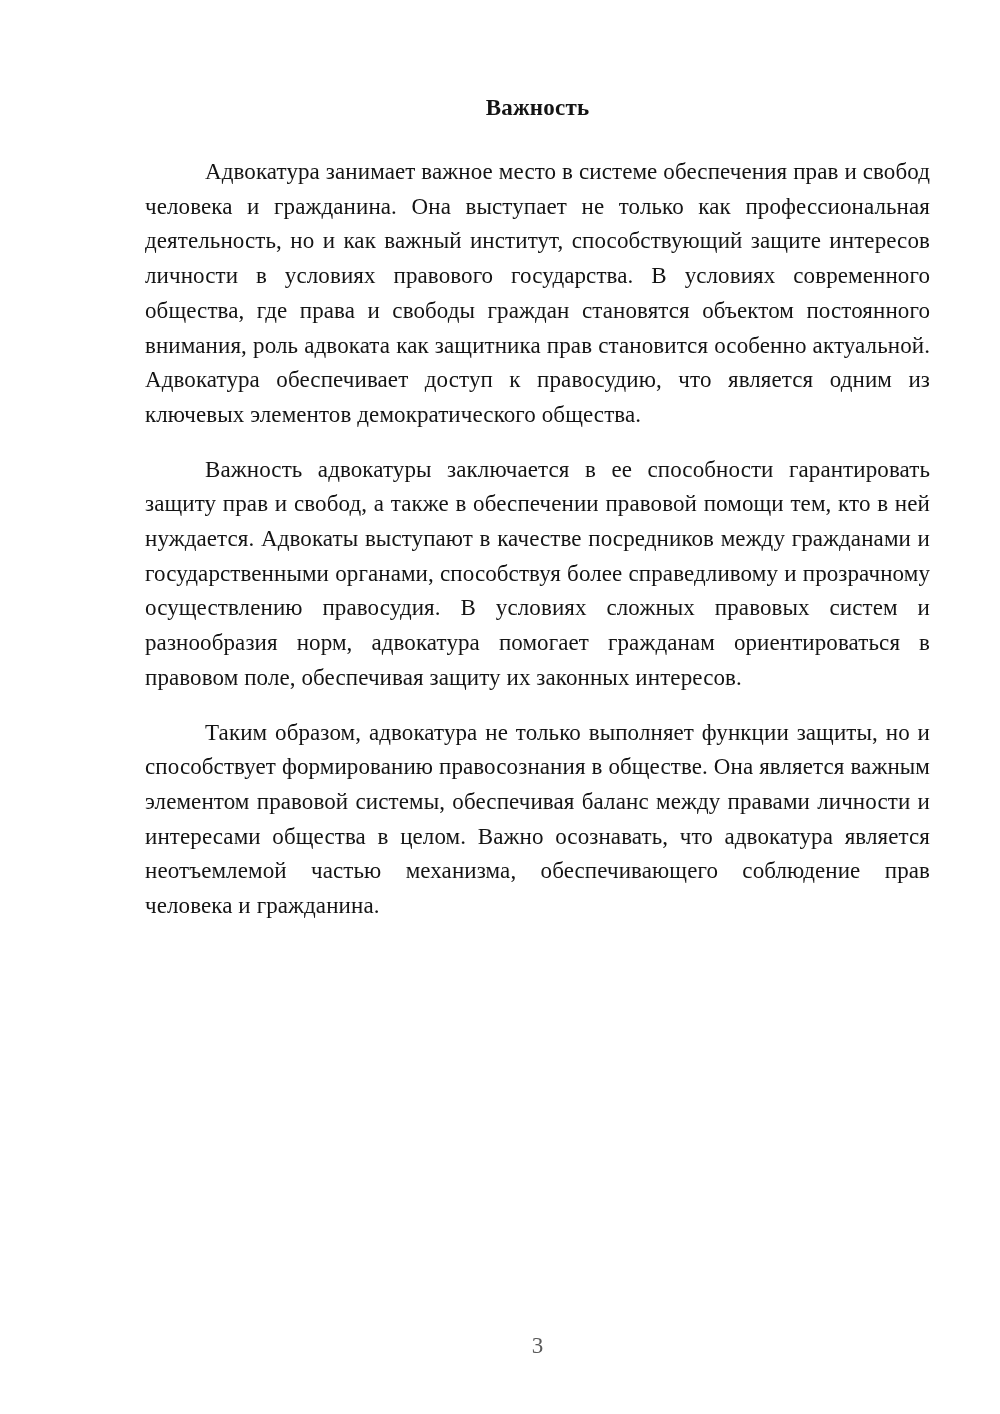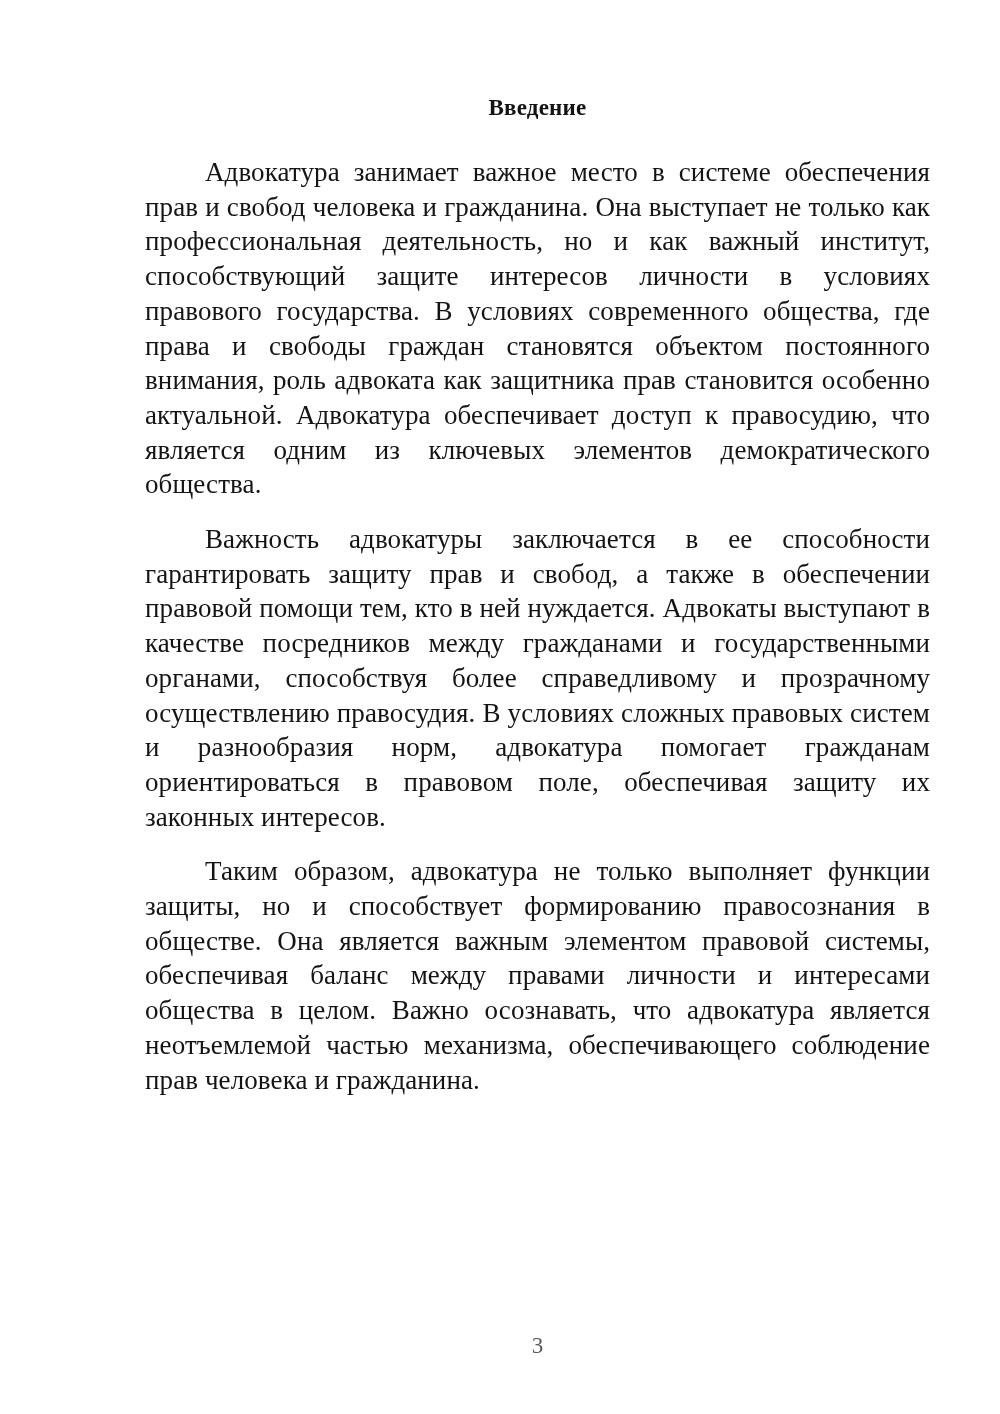--- a/index.html
+++ b/index.html
@@ -24,21 +24,21 @@
   }
   .doc-title {
     font-size: 23px;
     line-height: 35px;
     font-weight: bold;
     text-align: center;
     margin: 0 0 30px 0;
     letter-spacing: 0.2px;
   }
   .body-par {
-    font-size: 27px;
+    font-size: 23px;
     line-height: 34.7px;
     text-align: justify;
     text-indent: 60px;
     margin: 0 0 20px 0;
     letter-spacing: 0.1px;
   }
   .page-number {
     position: absolute;
     top: 1331px;
     left: 145px;
@@ -47,19 +47,19 @@
     font-size: 23px;
     line-height: 30px;
     color: #5a5a5a;
   }
 </style>
 </head>
 <body>
 
 <div class="page">
   <div class="content">
-    <h1 class="doc-title">Введение</h1>
+    <h1 class="doc-title">Важность</h1>
     <p class="body-par">Адвокатура занимает важное место в системе обеспечения прав и свобод человека и гражданина. Она выступает не только как профессиональная деятельность, но и как важный институт, способствующий защите интересов личности в условиях правового государства. В условиях современного общества, где права и свободы граждан становятся объектом постоянного внимания, роль адвоката как защитника прав становится особенно актуальной. Адвокатура обеспечивает доступ к правосудию, что является одним из ключевых элементов демократического общества.</p>
     <p class="body-par">Важность адвокатуры заключается в ее способности гарантировать защиту прав и свобод, а также в обеспечении правовой помощи тем, кто в ней нуждается. Адвокаты выступают в качестве посредников между гражданами и государственными органами, способствуя более справедливому и прозрачному осуществлению правосудия. В условиях сложных правовых систем и разнообразия норм, адвокатура помогает гражданам ориентироваться в правовом поле, обеспечивая защиту их законных интересов.</p>
     <p class="body-par">Таким образом, адвокатура не только выполняет функции защиты, но и способствует формированию правосознания в обществе. Она является важным элементом правовой системы, обеспечивая баланс между правами личности и интересами общества в целом. Важно осознавать, что адвокатура является неотъемлемой частью механизма, обеспечивающего соблюдение прав человека и гражданина.</p>
   </div>
   <div class="page-number">3</div>
 </div>
 
 </body></html>

